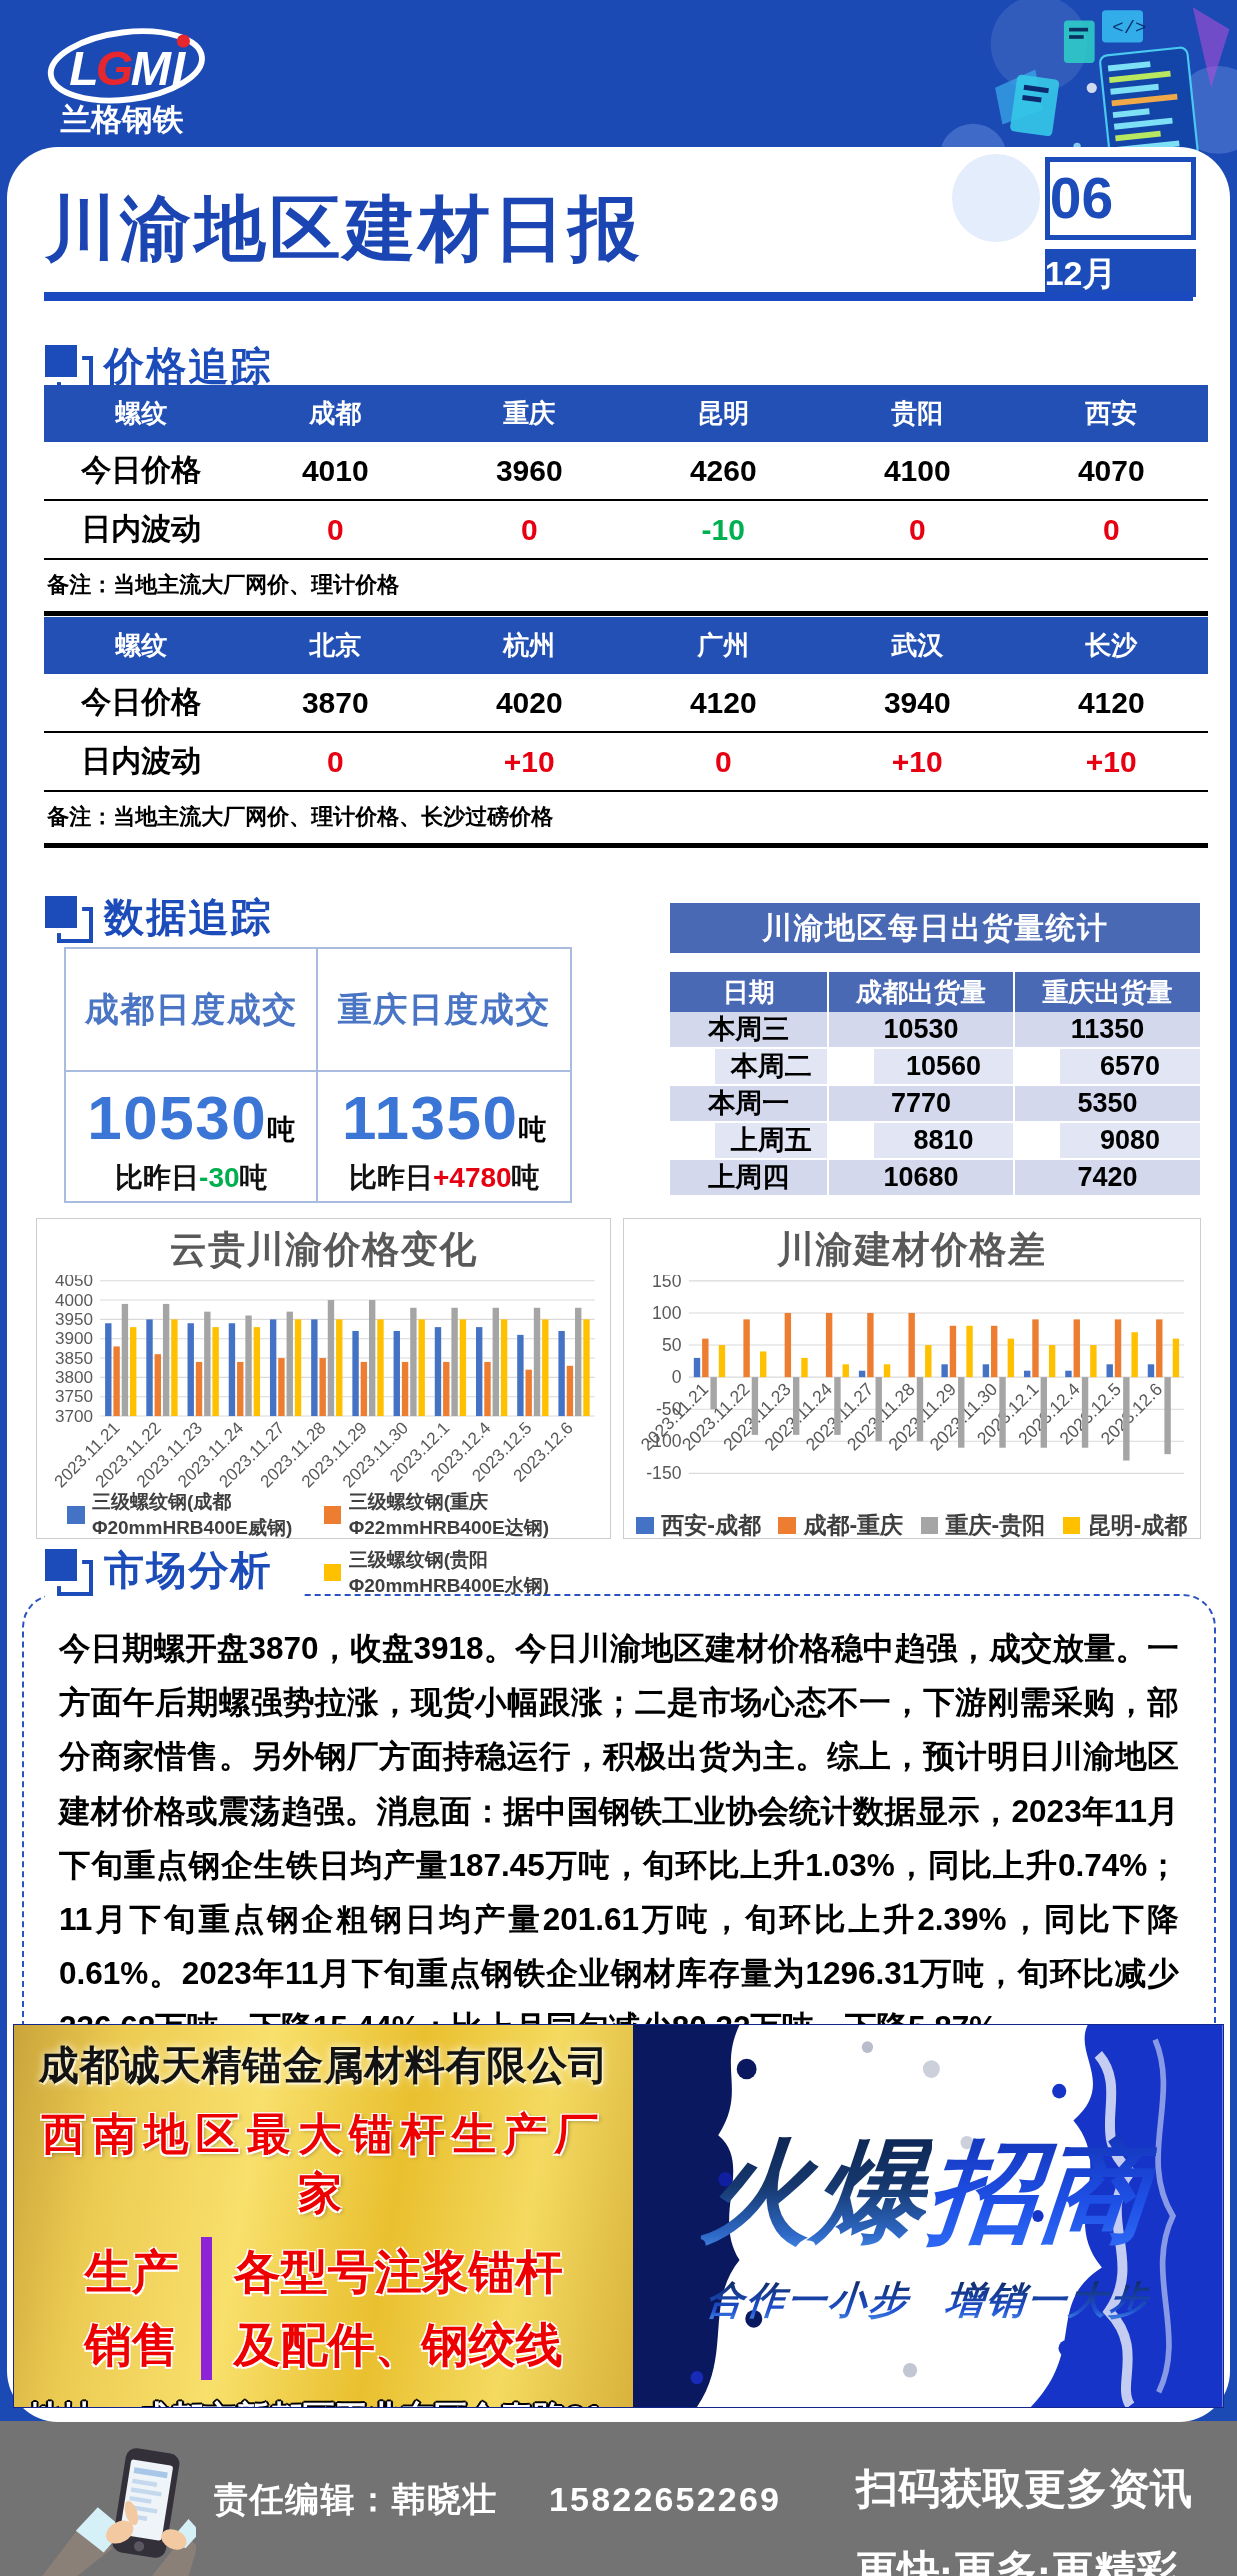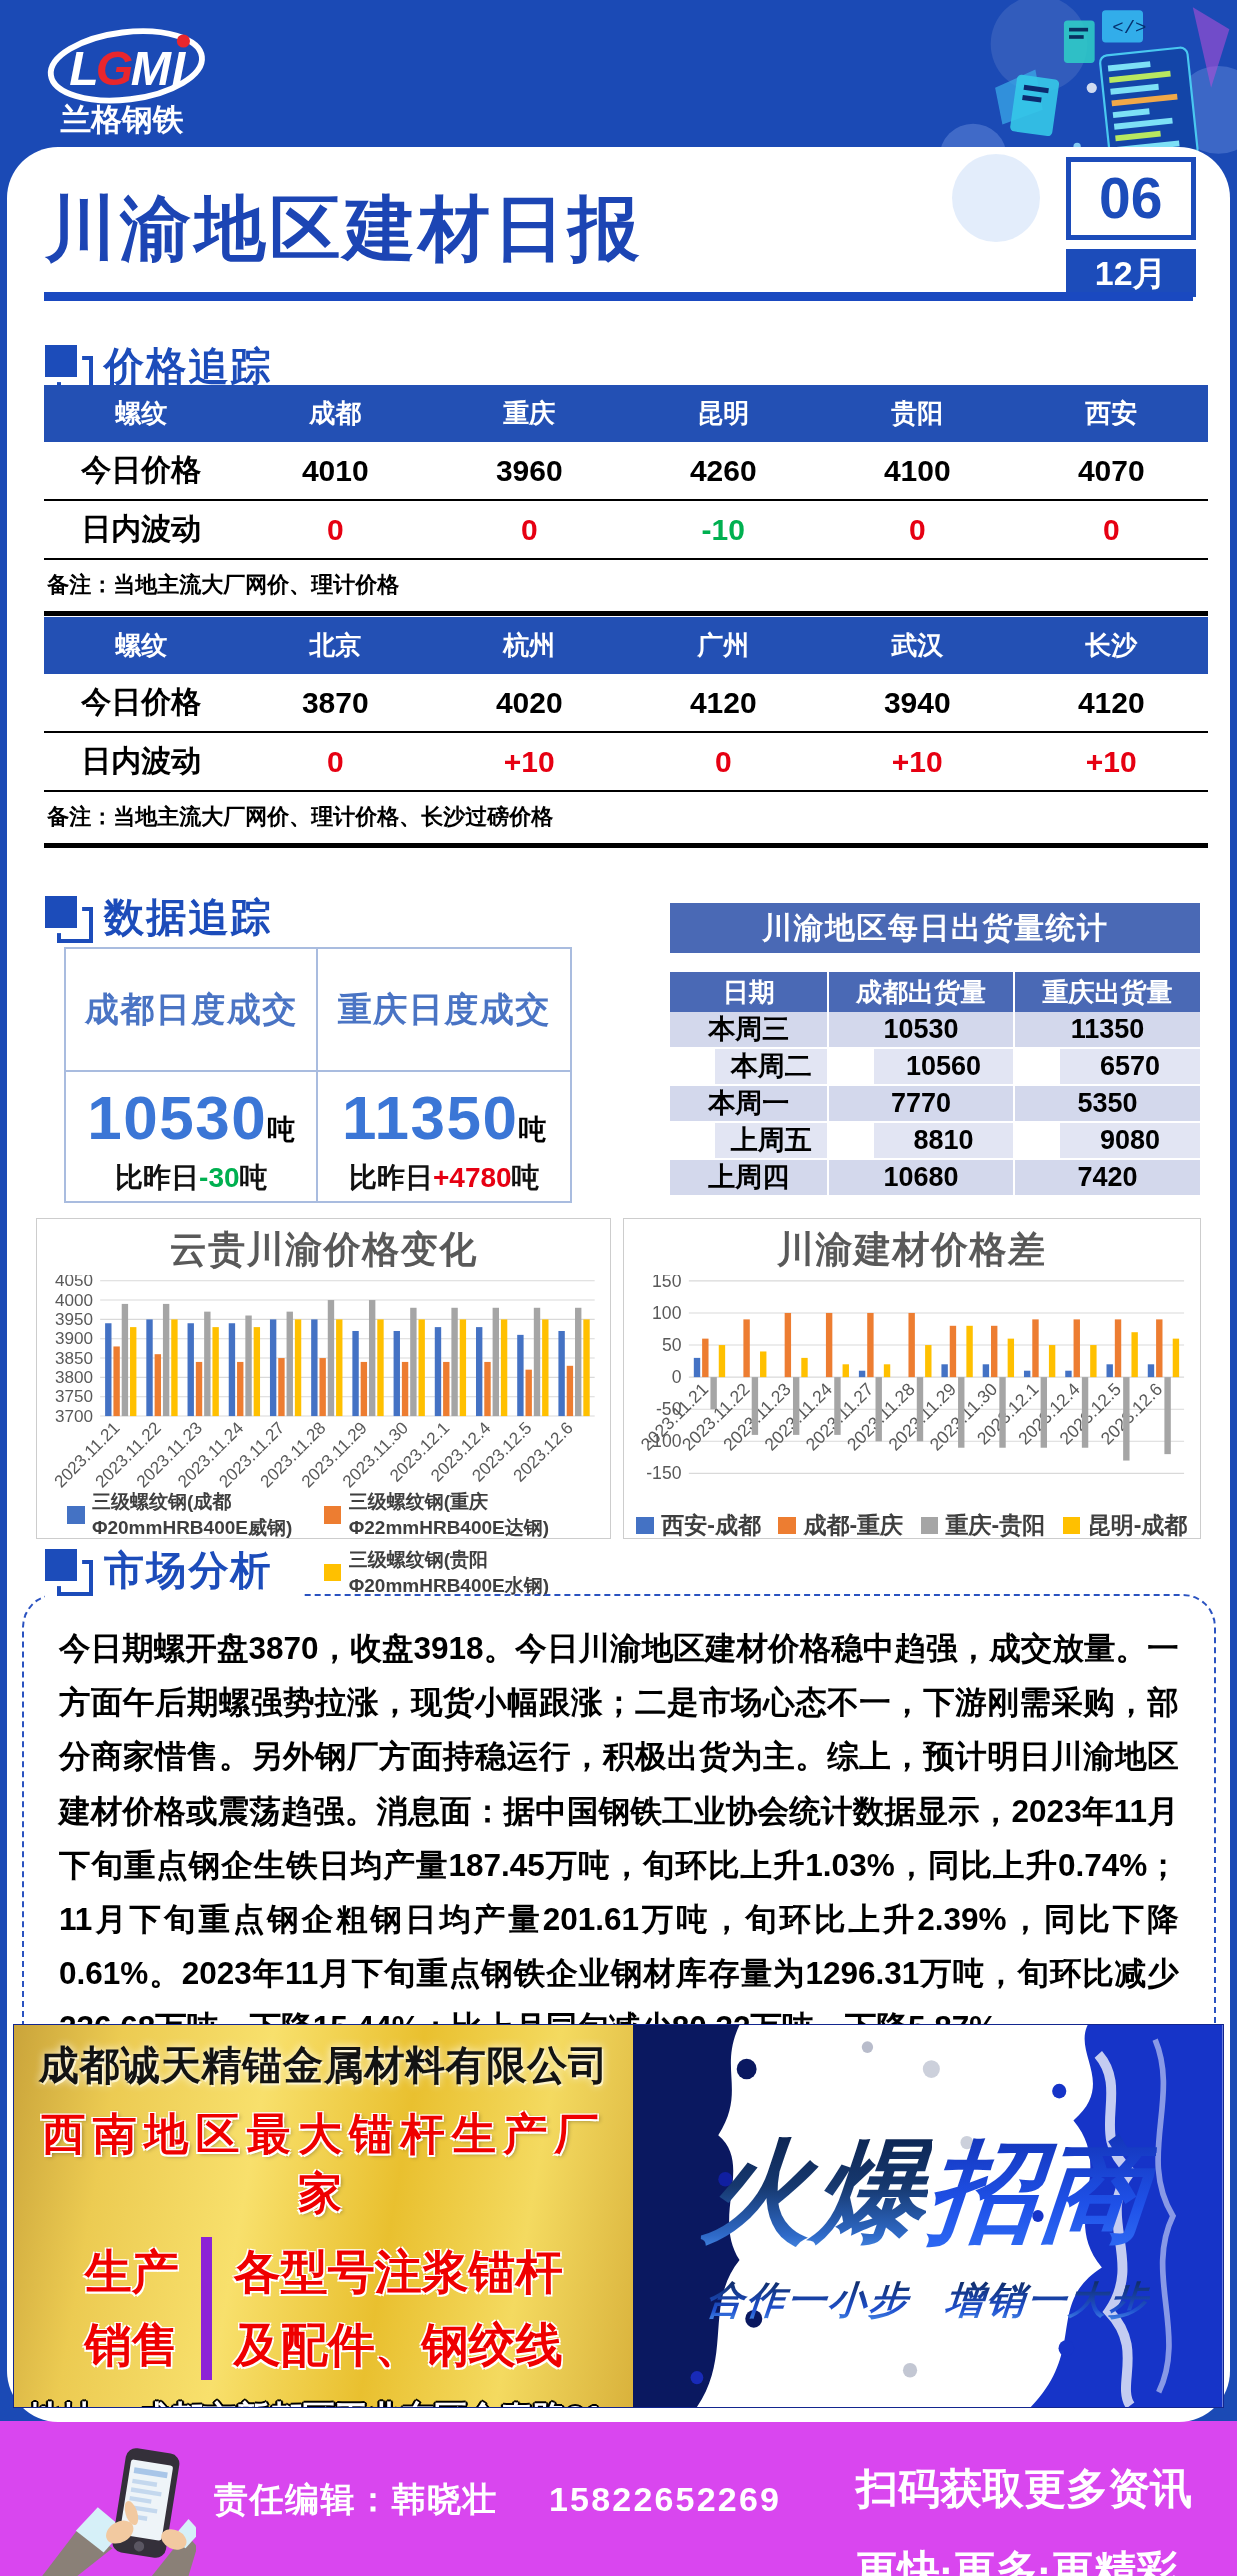--- a/index.html
+++ b/index.html
@@ -9,21 +9,21 @@
   .topband{position:absolute;top:0;left:0;right:0;height:147px;background:#1b4ab5;}
   .logo{position:absolute;top:22px;left:40px;}
   .hero-illo{position:absolute;top:0;right:0;}
   
   .card{position:absolute;top:147px;left:7.3px;right:7.3px;height:2275px;background:#ffffff;
         border-radius:51px;z-index:2;}
   .deco-circle{position:absolute;border-radius:50%;background:#dce8fa;opacity:.8;}
   
   .page-title{position:absolute;top:35px;left:38px;margin:0;font-size:71px;font-weight:700;
       color:#1c45b4;font-family:"Liberation Serif","DejaVu Serif",serif;letter-spacing:3.7px;}
-  .date-widget{position:absolute;top:10.3px;right:34px;width:130px;text-align:center;}
+  .date-widget{position:absolute;top:10.3px;right:34px;width:151px;}
   .date-day{height:73px;border:5.1px solid #1c4cba;background:#fff;color:#1c4cba;font-size:57px;
       font-weight:700;line-height:73px;}
   .date-month{margin-top:8.8px;height:48px;background:#1c4cba;color:#fff;font-size:34px;
       font-weight:700;line-height:48px;}
   .title-divider{position:absolute;top:145px;left:37px;right:37px;height:8.8px;background:#1a49c0;}
   
   .sec-head{position:absolute;display:flex;align-items:center;gap:14.7px;}
   .sec-icon{position:relative;width:44px;height:44px;flex:0 0 auto;}
   .sec-icon::after{content:"";position:absolute;left:11.7px;top:11.7px;width:28px;height:28px;border:4.4px solid #1c4cba;}
   .sec-icon::before{content:"";position:absolute;left:0;top:0;width:32px;height:32px;background:#1c4cba;
@@ -98,21 +98,21 @@
       white-space:nowrap;font-weight:900;font-style:italic;font-size:111px;letter-spacing:1.5px;}
   .promo .p1{background:linear-gradient(180deg,#0c2451 0%,#16386e 45%,#2f6ac8 85%,#4b8de8 100%);
       -webkit-background-clip:text;background-clip:text;color:transparent;}
   .promo .p2{background:linear-gradient(180deg,#1334b8 0%,#1f51e8 60%,#2f6cf4 100%);
       -webkit-background-clip:text;background-clip:text;color:transparent;}
   .promo-sub{position:absolute;top:72%;left:50%;transform:translate(-50%,-50%) skewX(-5deg);
       white-space:nowrap;font-weight:900;font-style:italic;font-size:38px;letter-spacing:2.9px;word-spacing:22px;
       background:linear-gradient(180deg,#0c2451 0%,#1f51d0 70%,#58a0e8 100%);
       -webkit-background-clip:text;background-clip:text;color:transparent;}
   
-  .footband{position:absolute;left:0;right:0;bottom:0;height:155px;background:#d946ef;z-index:1;
+  .footband{position:absolute;left:0;right:0;bottom:0;height:155px;background:#737373;z-index:1;
       display:flex;align-items:center;}
   .foot-illo{position:absolute;left:42px;bottom:0;}
   .foot-editor{position:absolute;left:214px;top:56px;color:#fff;font-size:34px;font-weight:700;letter-spacing:1.5px;}
   .foot-phone{margin-left:40px;letter-spacing:2.2px;}
   .foot-right{position:absolute;left:856px;top:27px;color:#fff;font-weight:700;font-size:42px;line-height:1.95;}
 </style>
 </head>
 <body>
 
 <div class="page">

